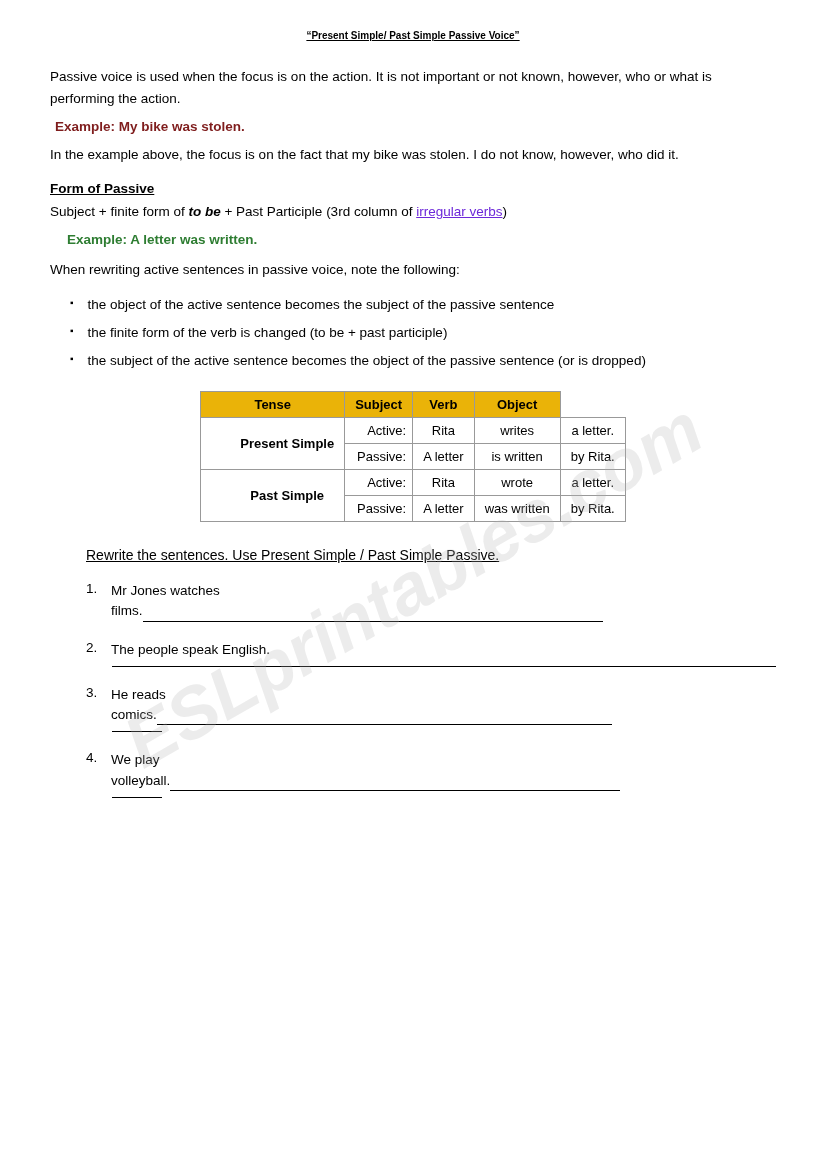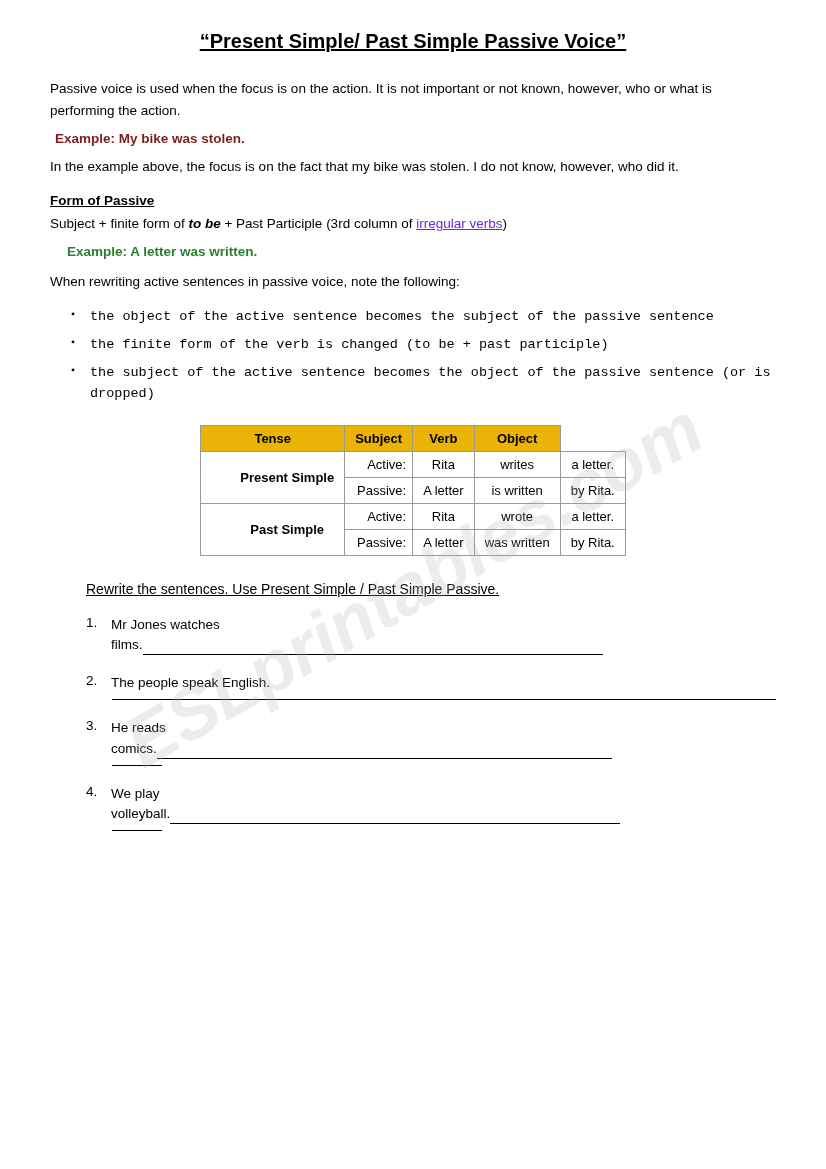--- a/index.html
+++ b/index.html
@@ -28,21 +28,21 @@
       white-space: nowrap;
       z-index: 100;
       font-style: italic;
     }
 
     .page-title {
       text-align: center;
       font-weight: bold;
       text-decoration: underline;
       margin-bottom: 25px;
-      font-size: 20px;
+      font-size: 10px;
     }
 
     .intro-text {
       margin-bottom: 10px;
       line-height: 1.6;
     }
 
     .example-green {
       color: #7f1d1d;
       font-weight: bold;
@@ -86,21 +86,20 @@
 
     .rewrite-note {
       margin-bottom: 14px;
       line-height: 1.6;
     }
 
     .bullet-list {
       list-style: none;
       margin-left: 20px;
       margin-bottom: 20px;
-      font-family: Liberation Mono, monospace;
     }
 
     .bullet-list li {
       display: flex;
       align-items: flex-start;
       margin-bottom: 6px;
       line-height: 1.6;
     }
 
     .bullet-list li::before {

